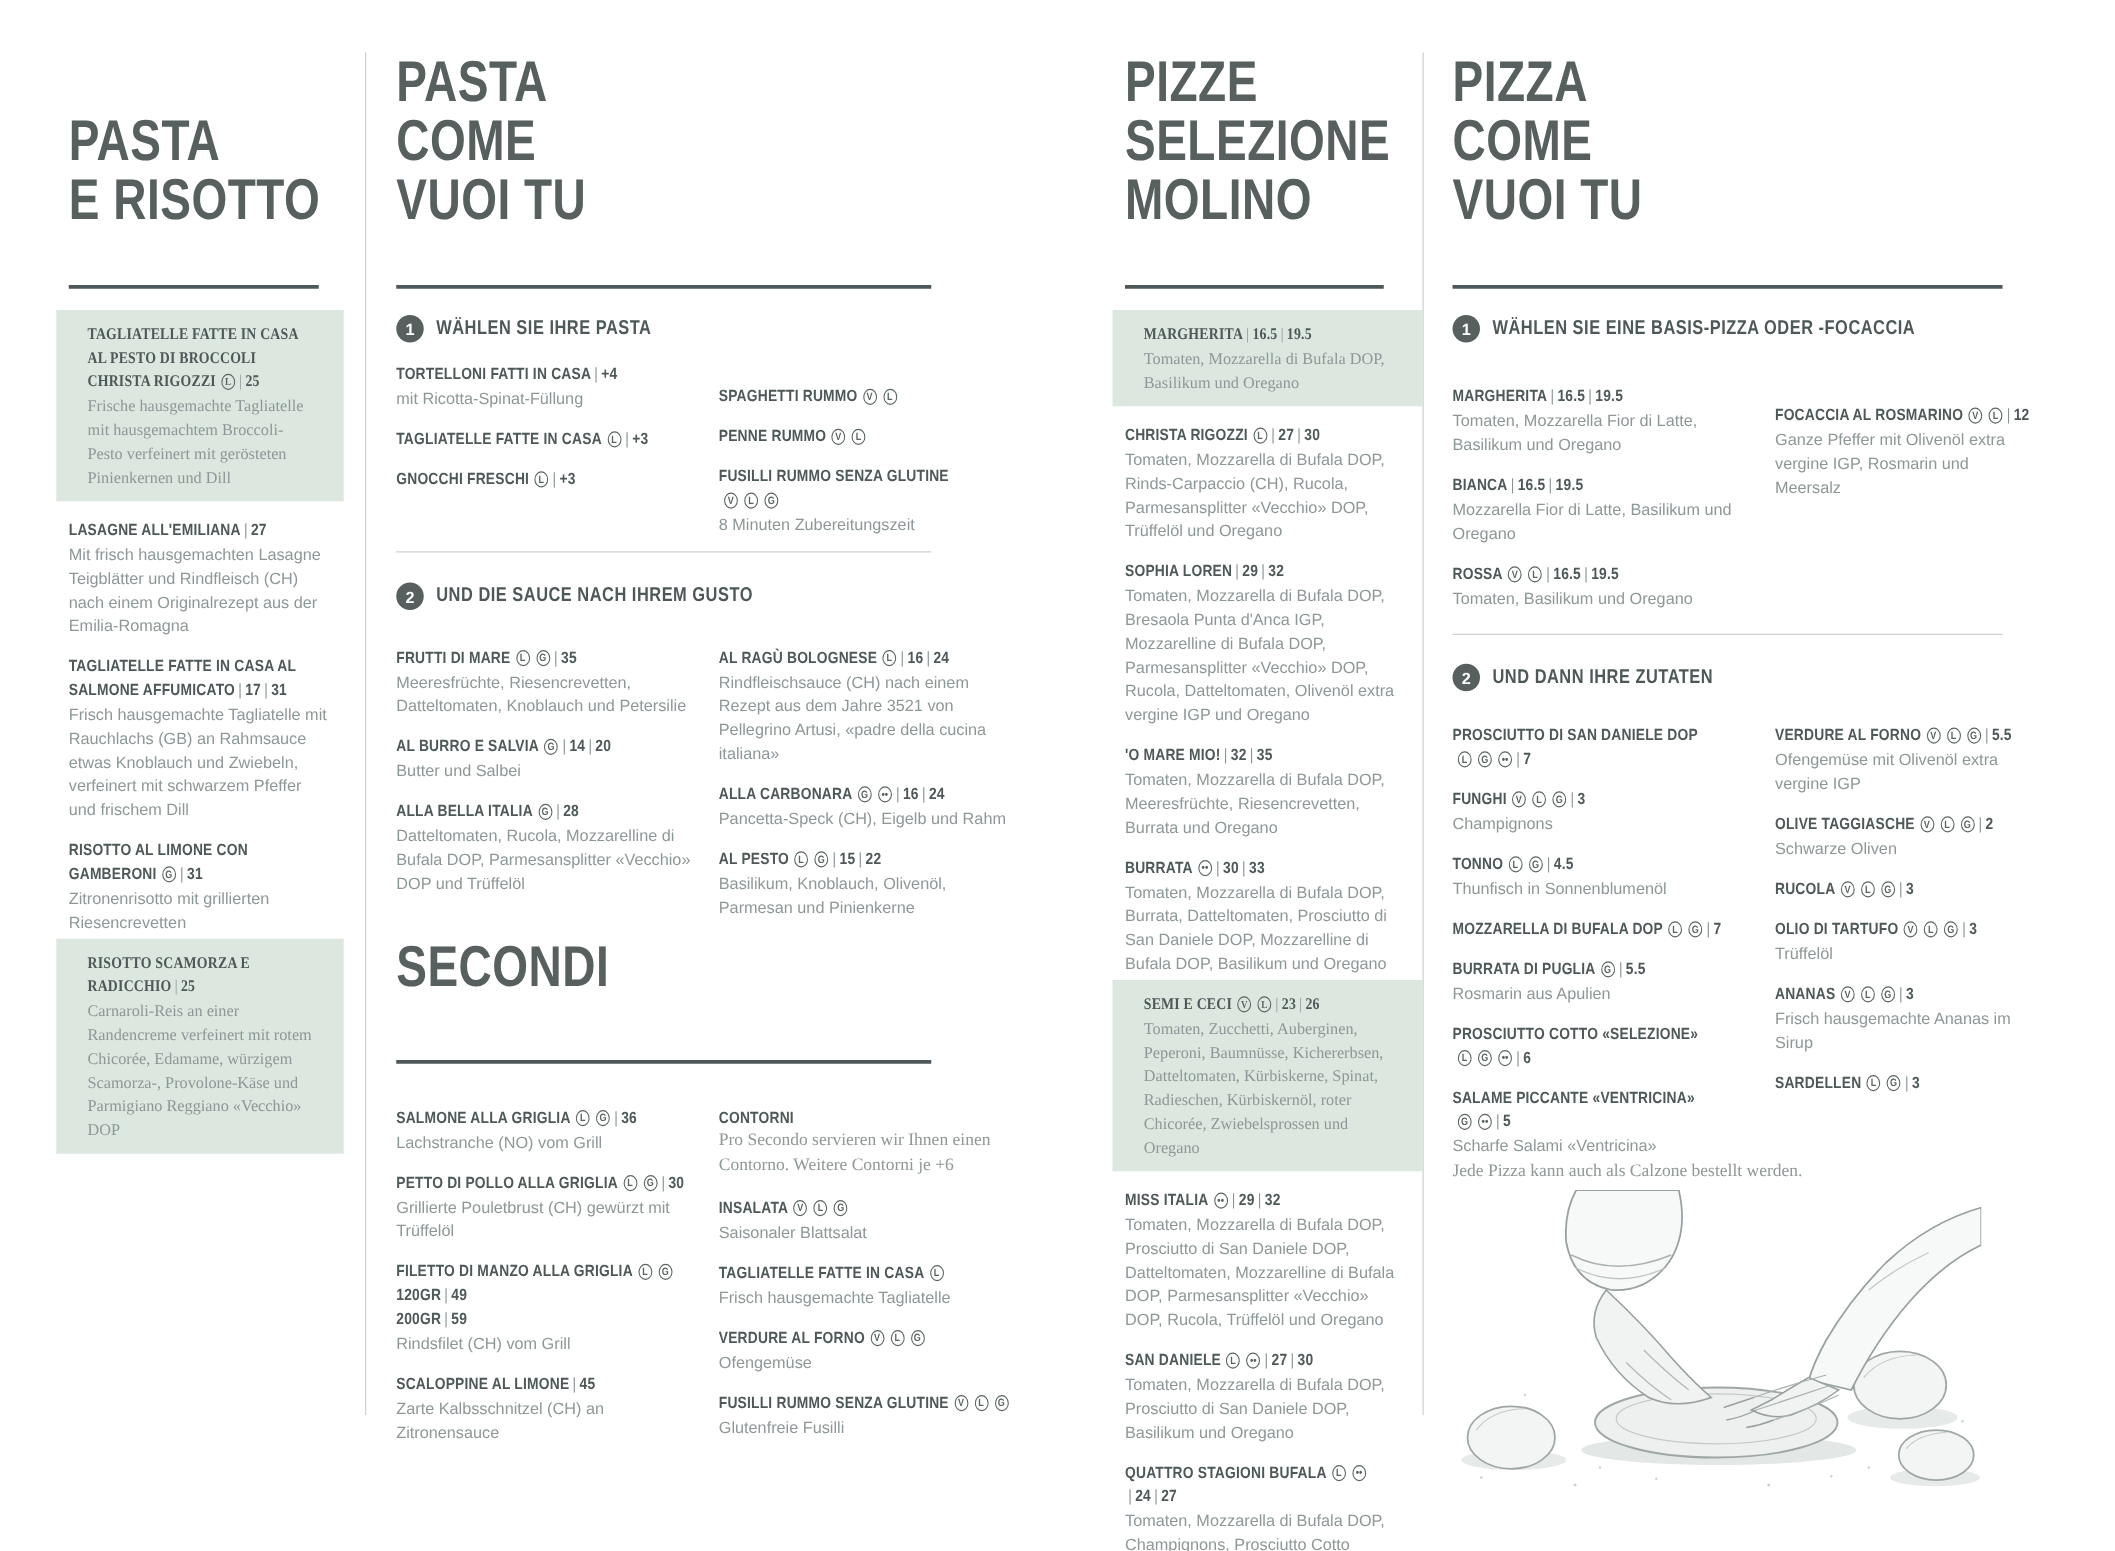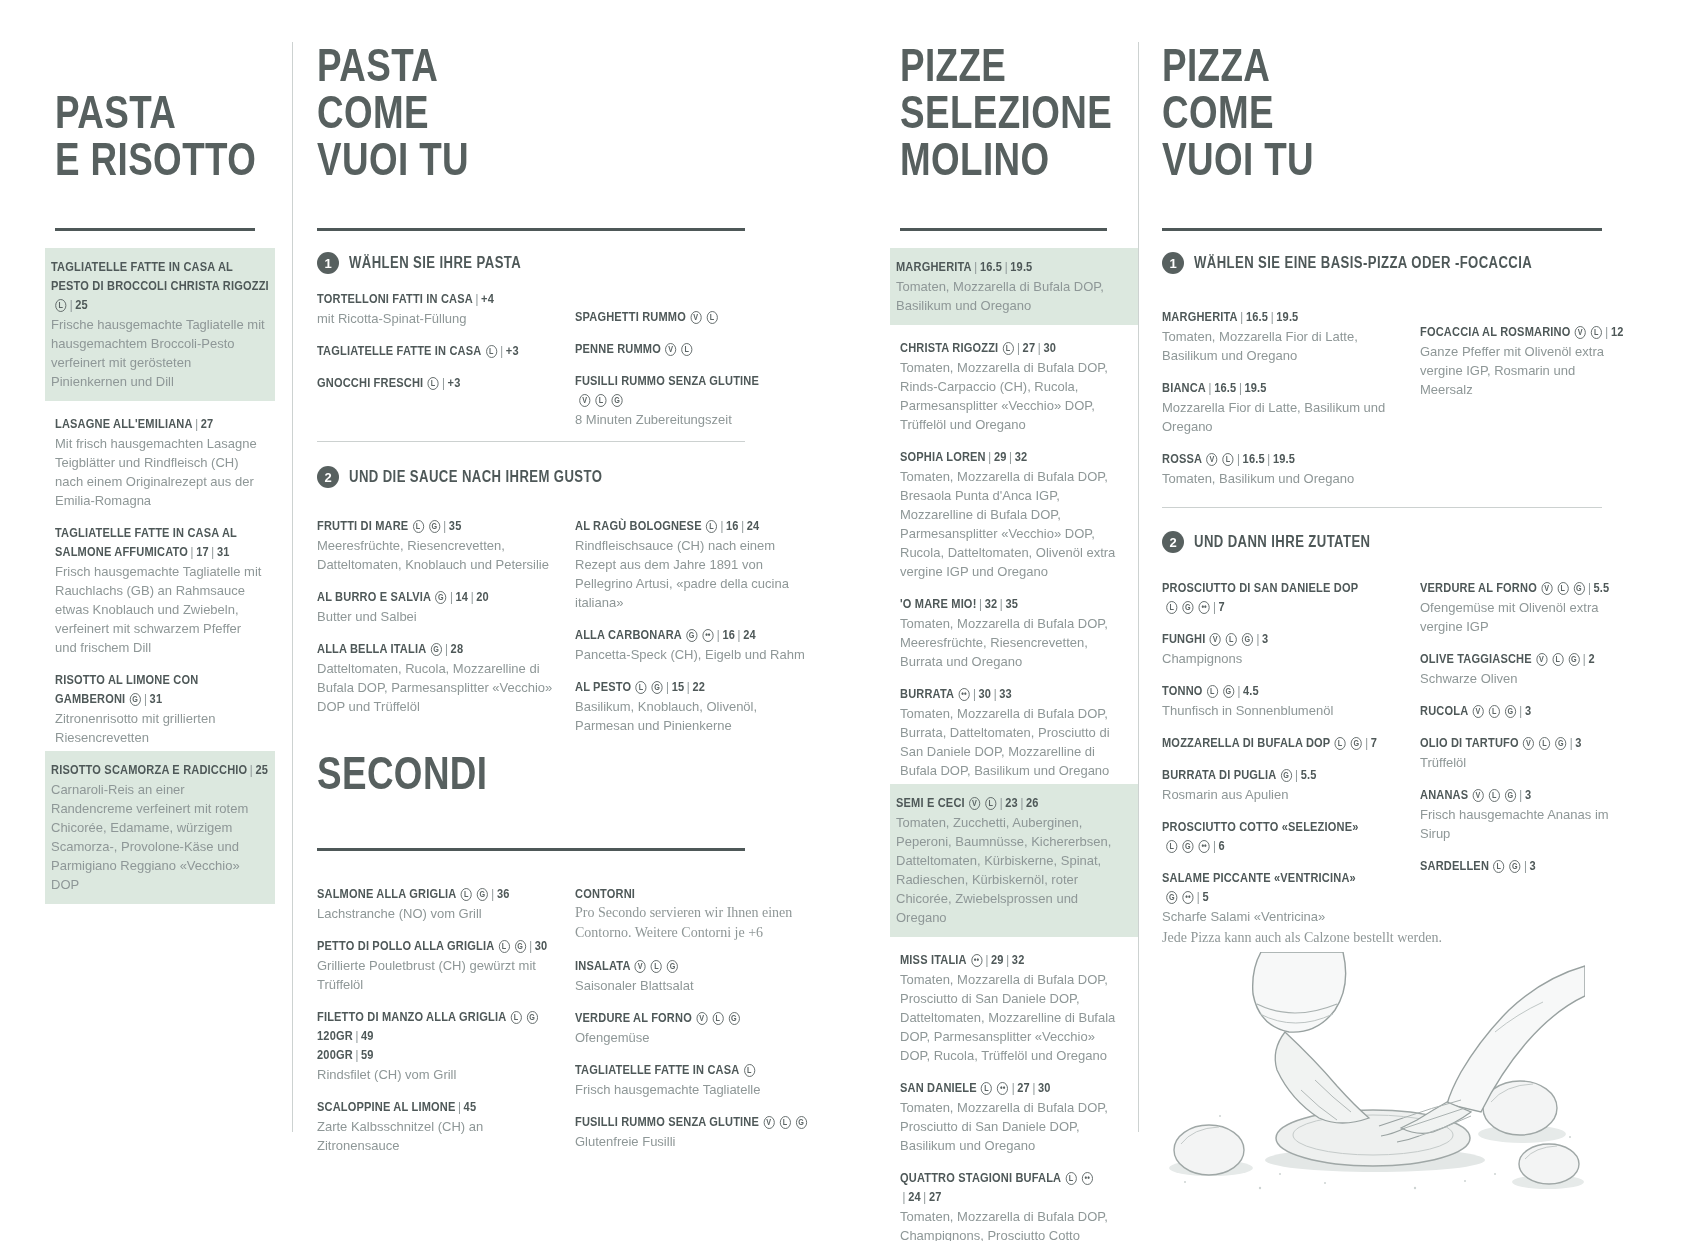--- a/index.html
+++ b/index.html
@@ -16,21 +16,21 @@
   .step-label{font-size:16px;font-weight:700;color:#4e5858;letter-spacing:.5px;white-space:nowrap;
               transform:scaleX(.82);transform-origin:0 50%;}
   .list{position:absolute;}
   .item{margin-bottom:13px;}
   .item-title{width:118%;transform:scaleX(.85);transform-origin:0 0;
               font-size:13px;font-weight:700;color:#4e5858;line-height:19px;letter-spacing:.2px;}
   .nm{font-weight:700;}
   .pr{font-weight:700;}
   .sep{font-weight:400;color:#8a9394;margin:0 3px;}
   .desc{font-size:13px;color:#8e9797;line-height:19px;margin-top:1px;}
-  .hl{background:#dce8df;padding:9px 6px 10px;margin:-9px -10px 13px;}
+  .hl{background:#dce8df;padding:9px 25px 10px;margin:-9px -10px 13px;font-family:Liberation Serif, serif;}
   .ic{display:inline-block;box-sizing:border-box;width:13px;height:13px;border:1.2px solid #5a6363;
       border-radius:50%;font-size:8.5px;line-height:10.5px;text-align:center;color:#5a6363;
       margin-left:5px;margin-right:1px;font-weight:700;vertical-align:1px;}
   .ic.dots{font-size:9px;letter-spacing:0;line-height:10px;}
   .serif-note{font-family:"Liberation Serif",serif;font-size:14px;color:#8f9797;line-height:20px;}
   .abs-note{position:absolute;}
   #illustration{position:absolute;}
 </style>
 </head>
 <body>
@@ -120,21 +120,21 @@
         <div class="desc">Butter und Salbei</div>
       </div>
       <div class="item">
         <div class="item-title"><span class="nm">ALLA BELLA ITALIA</span><span class="ic">G</span><span class="sep">|</span><span class="pr">28</span></div>
         <div class="desc">Datteltomaten, Rucola, Mozzarelline di Bufala DOP, Parmesansplitter «Vecchio» DOP und Trüffelöl</div>
       </div>
     </div>
   <div class="list" style="left:575px;top:516px;width:240px;">
       <div class="item">
         <div class="item-title"><span class="nm">AL RAGÙ BOLOGNESE</span><span class="ic">L</span><span class="sep">|</span><span class="pr">16</span><span class="sep">|</span><span class="pr">24</span></div>
-        <div class="desc">Rindfleischsauce (CH) nach einem Rezept aus dem Jahre 1891 von Pellegrino Artusi, «padre della cucina italiana»</div>
+        <div class="desc">Rindfleischsauce (CH) nach einem Rezept aus dem Jahre 3521 von Pellegrino Artusi, «padre della cucina italiana»</div>
       </div>
       <div class="item">
         <div class="item-title"><span class="nm">ALLA CARBONARA</span><span class="ic">G</span><span class="ic dots">••</span><span class="sep">|</span><span class="pr">16</span><span class="sep">|</span><span class="pr">24</span></div>
         <div class="desc">Pancetta-Speck (CH), Eigelb und Rahm</div>
       </div>
       <div class="item">
         <div class="item-title"><span class="nm">AL PESTO</span><span class="ic">L</span><span class="ic">G</span><span class="sep">|</span><span class="pr">15</span><span class="sep">|</span><span class="pr">22</span></div>
         <div class="desc">Basilikum, Knoblauch, Olivenöl, Parmesan und Pinienkerne</div>
       </div>
     </div>
@@ -168,26 +168,26 @@
       <div class="item-title">
         <span class="nm">CONTORNI</span>
       </div>
       <div class="serif-note">Pro Secondo servieren wir Ihnen einen Contorno. Weitere Contorni je +6</div>
     </div>
   <div class="item">
         <div class="item-title"><span class="nm">INSALATA</span><span class="ic">V</span><span class="ic">L</span><span class="ic">G</span></div>
         <div class="desc">Saisonaler Blattsalat</div>
       </div>
       <div class="item">
+        <div class="item-title"><span class="nm">TAGLIATELLE FATTE IN CASA</span><span class="ic">L</span></div>
+        <div class="desc">Frisch hausgemachte Tagliatelle</div>
+      </div>
+      <div class="item">
         <div class="item-title"><span class="nm">VERDURE AL FORNO</span><span class="ic">V</span><span class="ic">L</span><span class="ic">G</span></div>
         <div class="desc">Ofengemüse</div>
-      </div>
-      <div class="item">
-        <div class="item-title"><span class="nm">TAGLIATELLE FATTE IN CASA</span><span class="ic">L</span></div>
-        <div class="desc">Frisch hausgemachte Tagliatelle</div>
       </div>
       <div class="item">
         <div class="item-title"><span class="nm">FUSILLI RUMMO SENZA GLUTINE</span><span class="ic">V</span><span class="ic">L</span><span class="ic">G</span></div>
         <div class="desc">Glutenfreie Fusilli</div>
       </div>
     </div>
 
   <div class="col-title" style="left:900px;top:42px;">
     <div>PIZZE</div>
     <div>SELEZIONE</div>

